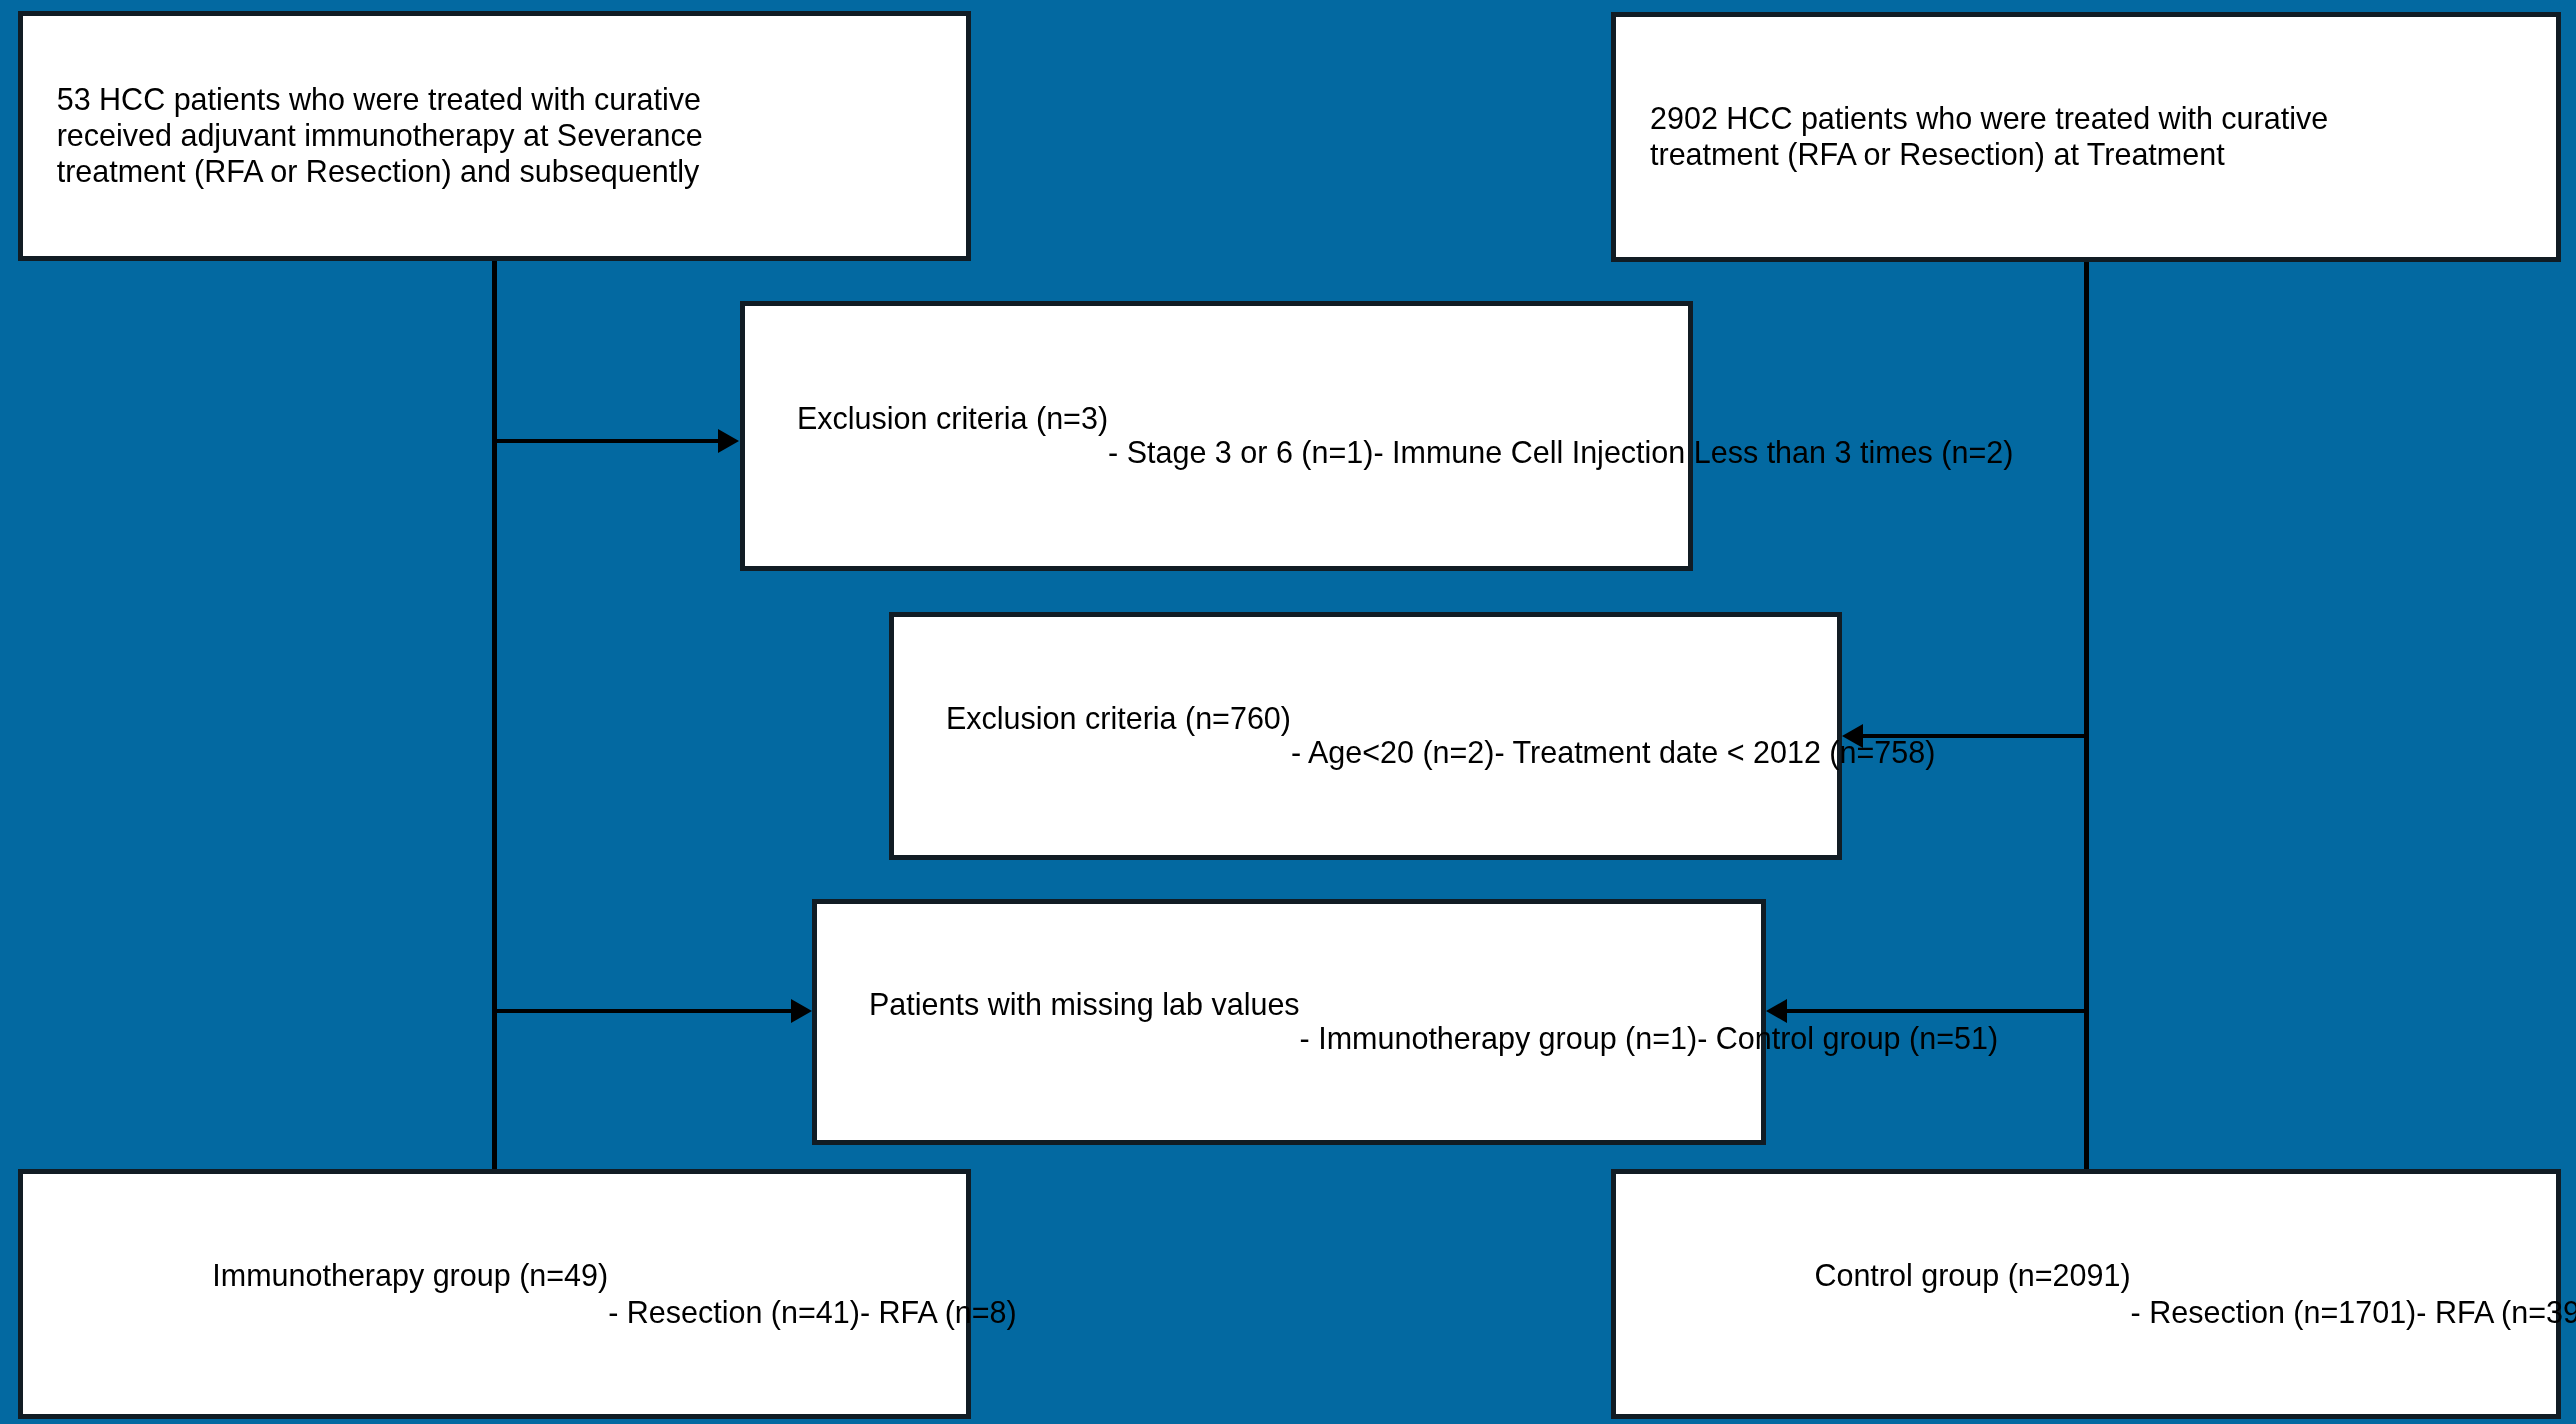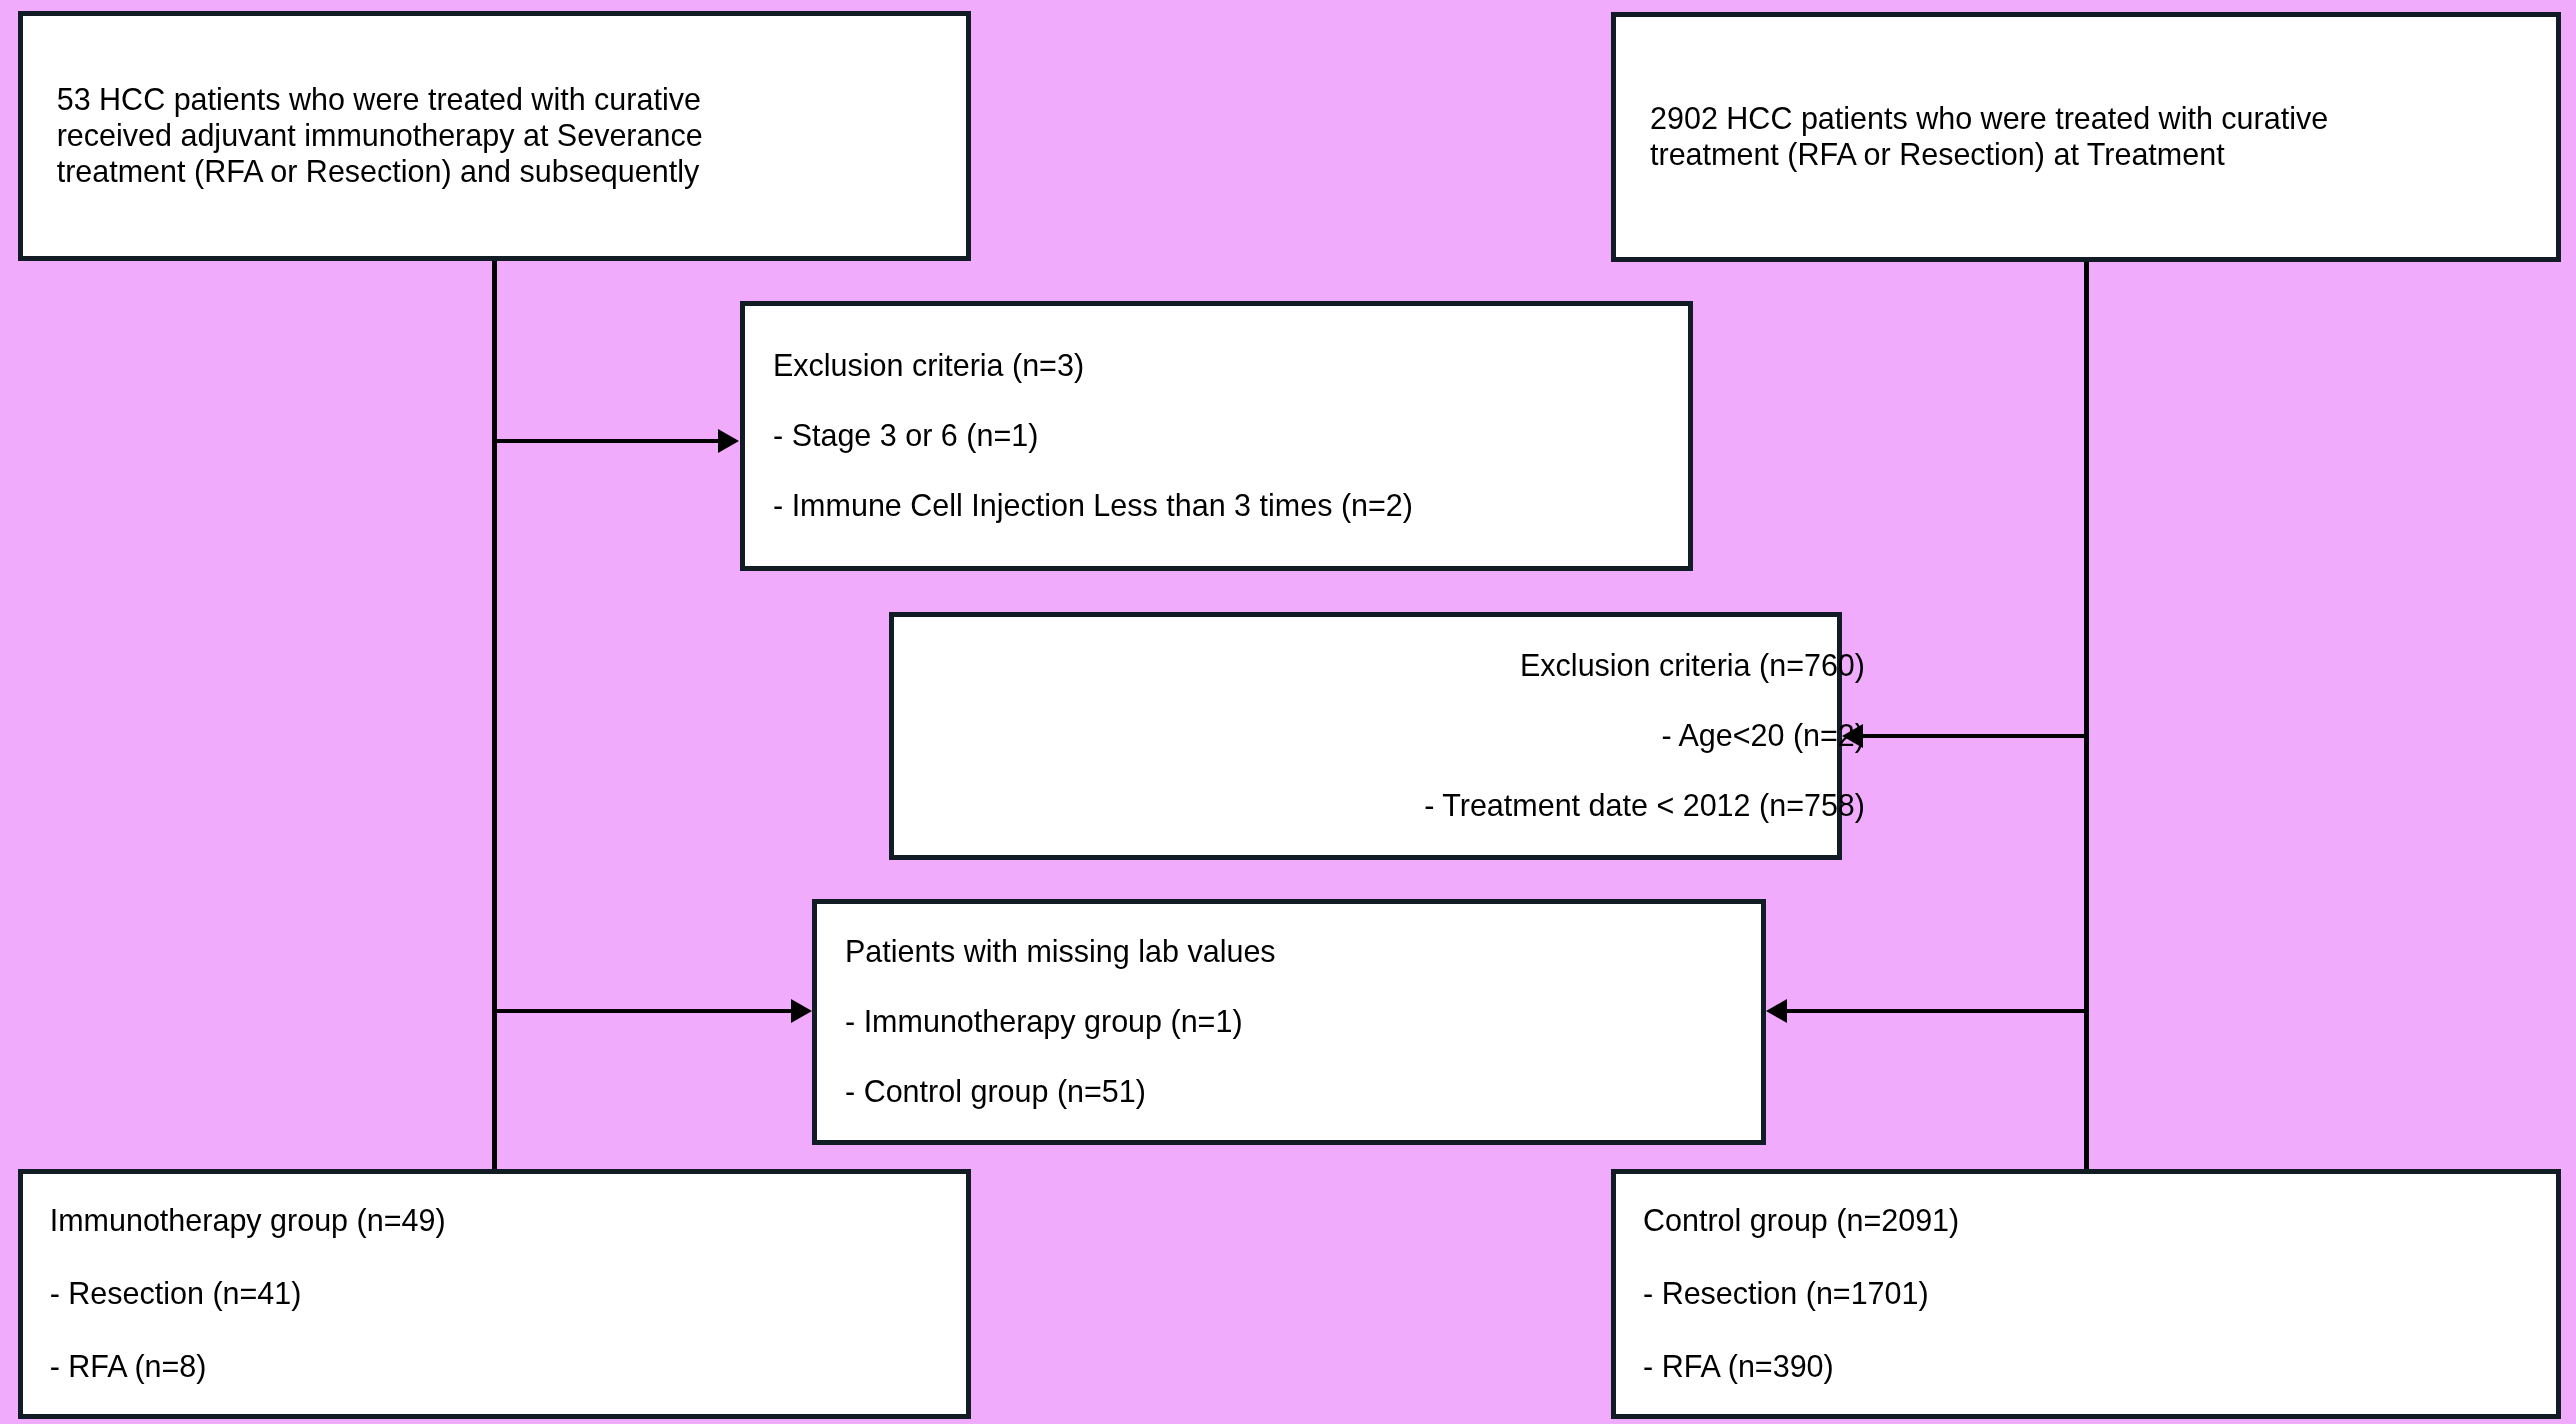--- a/index.html
+++ b/index.html
@@ -5,39 +5,40 @@
 <style>
   html, body {
     margin: 0;
     padding: 0;
     background: #ffffff;
   }
   #canvas {
     position: relative;
     width: 2576px;
     height: 1424px;
-    background: #f0abfc;
+    background: #0369a1;
     font-family: "Liberation Sans", sans-serif;
     overflow: hidden;
   }
 
   
   .fc-box {
     position: absolute;
     box-sizing: border-box;
     border: 5px solid #111c24;
     background: #ffffff;
     display: flex;
     flex-direction: column;
     justify-content: center;
   }
   .fc-box .lines {
     display: flex;
-    flex-direction: column;
+    flex-direction: row;
     width: 100%;
+    margin-left: 24px;
   }
   .fc-line {
     font-size: 30.5px;
     line-height: 1.18;
     color: #000000;
     white-space: pre;
   }
 
   
   .box-top-left   { left: 17.7px;   top: 10.6px;   width: 953px; height: 250px; }

